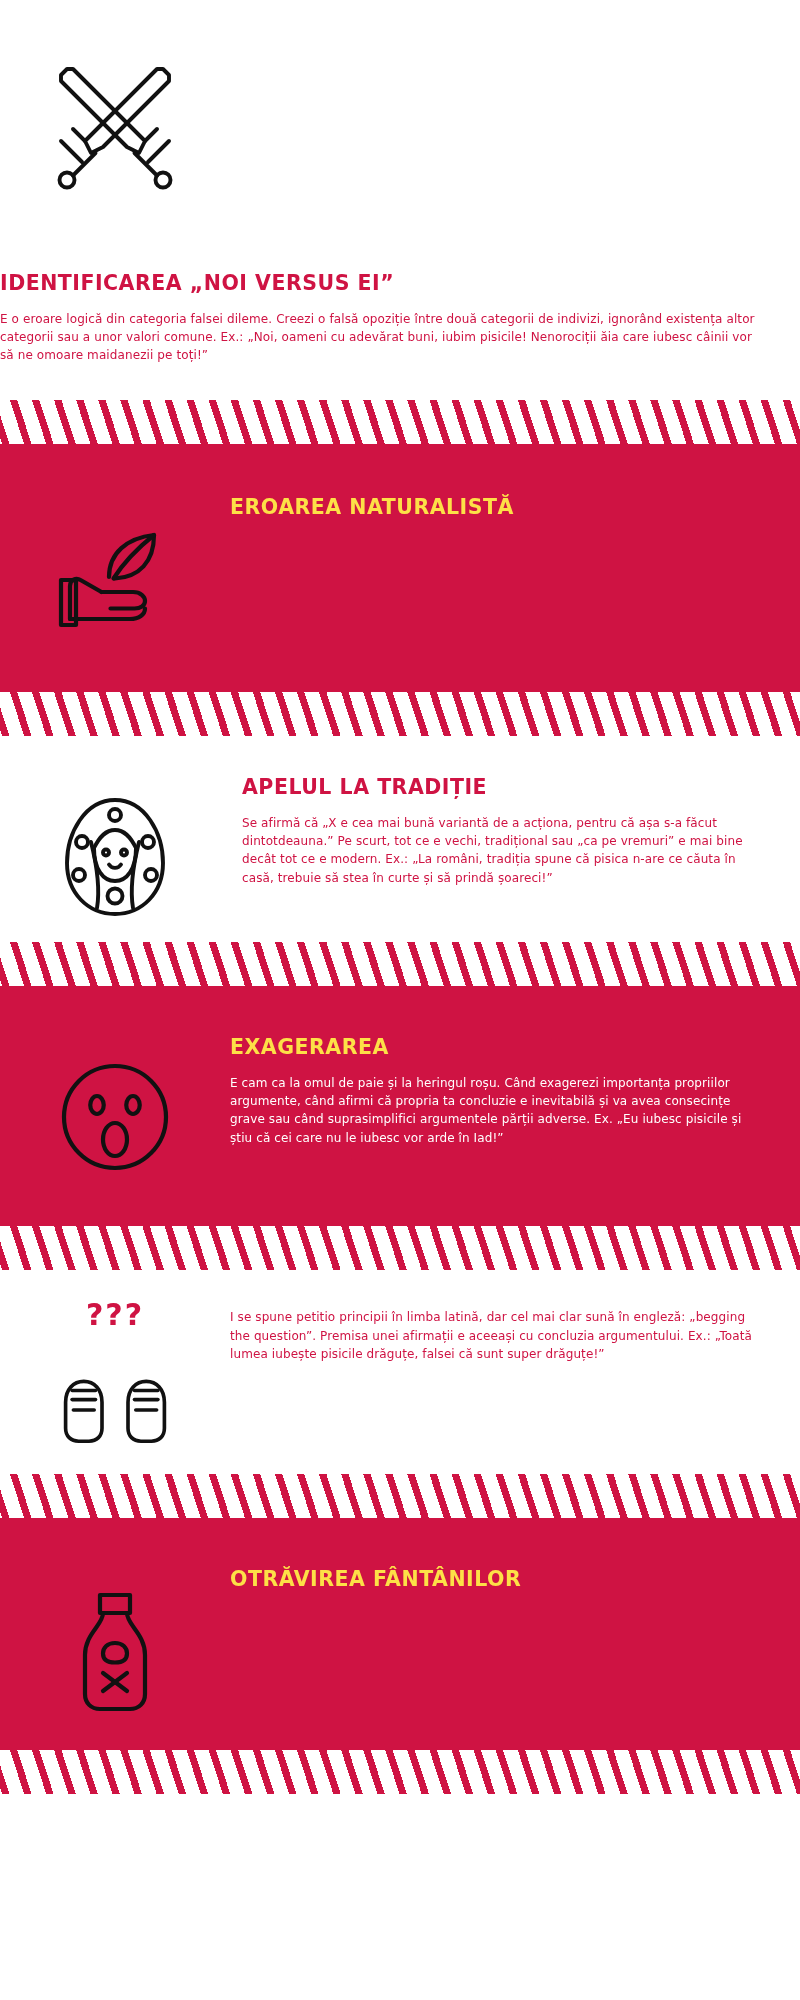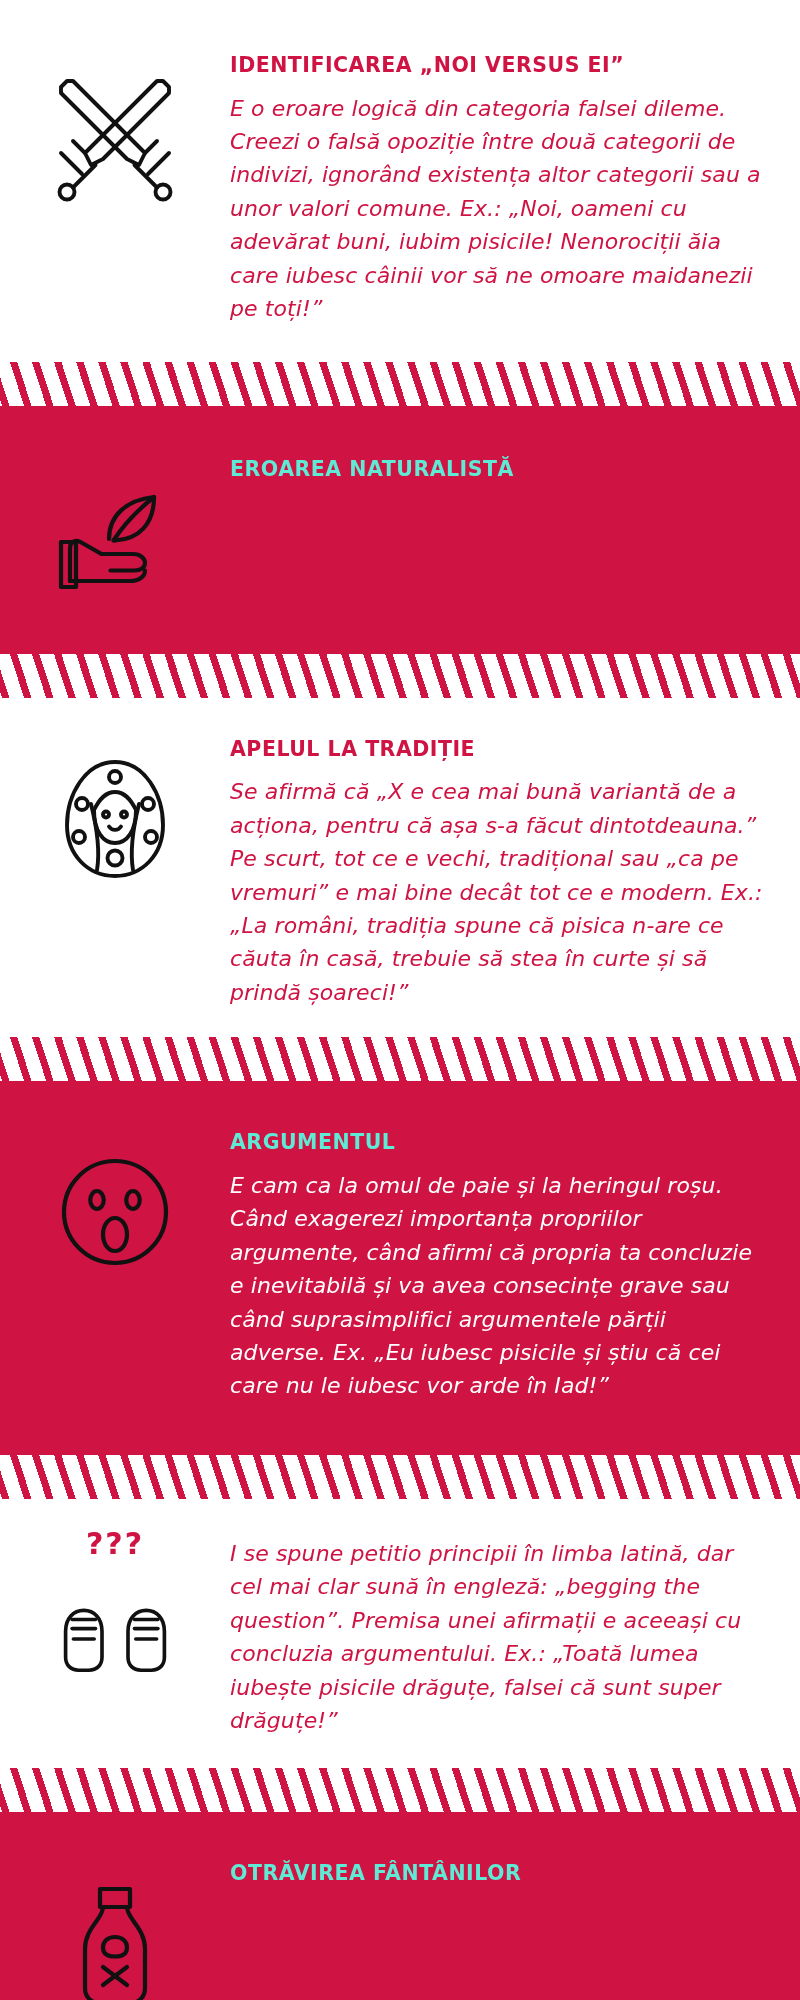--- a/index.html
+++ b/index.html
@@ -43,28 +43,27 @@
   }
 
   h2.title{
     margin:0 0 14px 0;
     font-size:20.5px;
     font-weight:bold;
     letter-spacing:.5px;
     line-height:1.15;
   }
   .light h2.title{ color:#cf1343; }
-  .dark  h2.title{ color:#5eead4; }
+  .dark  h2.title{ color:#fde047; }
 
   p.body{
     margin:0;
-    font-size:22px;
+    font-size:12px;
     line-height:1.52;
     letter-spacing:.1px;
-    font-style:italic;
   }
   .light p.body{ color:#cf1343; }
   .dark  p.body{ color:#ffffff; }
 
   
   .stripe{
     height:44px;
     width:100%;
     position:relative;
     overflow:hidden;
@@ -96,21 +95,21 @@
     line-height:1;
     margin-bottom:2px;
   }
   .icon-col.with-q{ flex-direction:column; align-items:center; padding-top:14px;}
 </style>
 </head>
 <body>
 
 <div class="page">
 
-  <div class="section light" style="padding-top:32px;">
+  <div class="section light" style="padding-top:20px;flex-direction:column;">
     <div class="icon-col">
       <svg class="icon-wrap" viewBox="0 0 100 100">
         <g fill="none" stroke="#111111" stroke-width="2.6" stroke-linecap="round" stroke-linejoin="round">
           <path d="M18 14 L22 14 L70 62 L66 70 L58 66 L14 22 L14 18 Z"></path>
           <path d="M82 14 L78 14 L30 62 L34 70 L42 66 L86 22 L86 18 Z"></path>
           <path d="M63 70 L78 85"></path>
           <path d="M37 70 L22 85"></path>
           <path d="M72 76 L86 62"></path>
           <path d="M28 76 L14 62"></path>
           <circle cx="82" cy="88" r="5"></circle>
@@ -145,21 +144,21 @@
     </div>
     <div class="text-col">
       <h2 class="title">EROAREA NATURALISTĂ</h2>
     </div>
   </div>
 
   <div class="stripe on-white">
     <div class="hatch"></div>
   </div>
 
-  <div class="section light" style="padding-top:18px;">
+  <div class="section light" style="padding-top:18px;gap:12px;">
     <div class="icon-col">
       <svg class="icon-wrap" viewBox="0 0 100 100">
         <g fill="none" stroke="#111111" stroke-width="2.6" stroke-linecap="round" stroke-linejoin="round">
           <path d="M50 12 C30 12 18 34 18 54 C18 74 32 88 50 88 C68 88 82 74 82 54 C82 34 70 12 50 12 Z"></path>
           <path d="M34 40 C38 56 40 72 38 84"></path>
           <path d="M66 40 C62 56 60 72 62 84"></path>
           <path d="M36 44 C40 36 44 32 50 32 C56 32 60 36 64 44 C64 58 58 66 50 66 C42 66 36 58 36 44 Z"></path>
           <circle cx="44" cy="47" r="2"></circle>
           <circle cx="56" cy="47" r="2"></circle>
           <path d="M46 55 C48 58 52 58 54 55"></path>
@@ -187,21 +186,21 @@
       <svg class="icon-wrap" viewBox="0 0 100 100">
         <g fill="none" stroke="#111111" stroke-width="2.8" stroke-linecap="round" stroke-linejoin="round">
           <circle cx="50" cy="50" r="34"></circle>
           <ellipse cx="38" cy="42" rx="4.5" ry="6"></ellipse>
           <ellipse cx="62" cy="42" rx="4.5" ry="6"></ellipse>
           <ellipse cx="50" cy="65" rx="8" ry="11"></ellipse>
         </g>
       </svg>
     </div>
     <div class="text-col">
-      <h2 class="title">ARGUMENTUL</h2>
+      <h2 class="title">EXAGERAREA</h2>
       <p class="body">E cam ca la omul de paie și la heringul roșu. Când exagerezi importanța propriilor argumente, când afirmi că propria ta concluzie e inevitabilă și va avea consecințe grave sau când suprasimplifici argumentele părții adverse. Ex. „Eu iubesc pisicile și știu că cei care nu le iubesc vor arde în Iad!”</p>
     </div>
   </div>
 
   <div class="stripe on-white">
     <div class="hatch"></div>
   </div>
 
   <div class="section light" style="padding-top:16px;">
     <div class="icon-col with-q">

